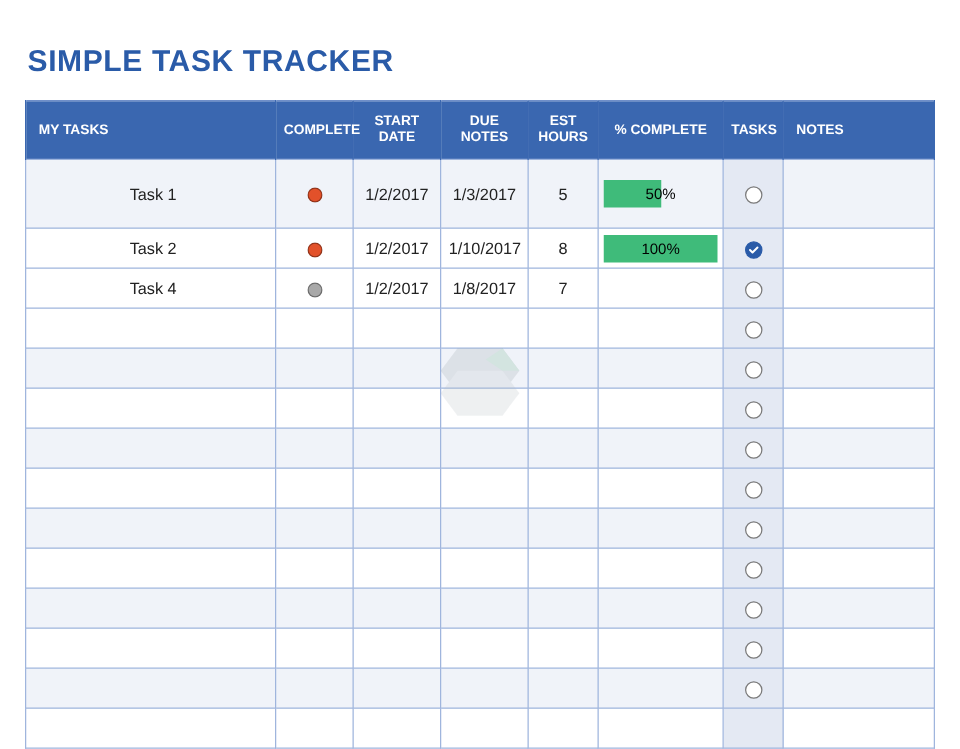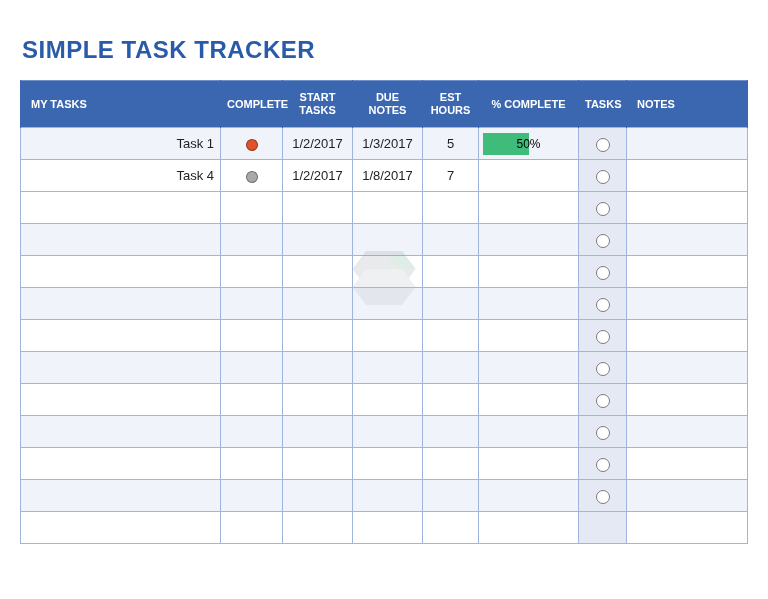--- a/index.html
+++ b/index.html
@@ -40,21 +40,21 @@
   td {
     border: 1px solid #9fb5dd;
     height: 32px;
     font-size: 13px;
     text-align: center;
     padding: 0 6px;
     color: #222;
     background: #fff;
   }
   tr.zebra td { background: #f0f3f9; }
-  td.task { text-align: right; padding-left: 10px; }
+  td.task { text-align: center; padding-left: 10px; }
   td.done { background: #e4e9f3 !important; }
   td.notes { text-align: left; }
 
   .dot {
     display: inline-block;
     width: 12px; height: 12px;
     border-radius: 50%;
     border: 1px solid rgba(0,0,0,0.35);
     vertical-align: middle;
   }
@@ -124,42 +124,61 @@
       <col class="c-due">
     <col class="c-est">
       <col class="c-pct">
       <col class="c-done">
       <col class="c-notes">
   </colgroup>
   <thead>
     <tr>
       <th class="left">MY TASKS</th>
       <th>COMPLETE</th>
-      <th>START TASKS</th>
+      <th>START DATE</th>
       <th>DUE NOTES</th>
       <th>EST<br>HOURS</th>
       <th>% COMPLETE</th>
       <th>TASKS</th>
       <th class="left">NOTES</th>
     </tr>
   </thead>
   <tbody id="tbody">
       <tr class="zebra">
         <td class="task">Task 1</td>
         <td><span class="dot" style="background: rgb(226, 81, 42);"></span></td>
         <td>1/2/2017</td>
         <td>1/3/2017</td>
         <td>5</td>
-        <td style="padding: 4px 4px; text-decoration: underline;">
+        <td style="padding: 16px 4px; text-decoration: underline;">
           <div class="pct-wrap">
             <div class="pct-bar" style="width: 50%;"></div>
             <div class="pct-label">50%</div>
           </div>
         </td>
         <td class="done"><span class="radio"></span></td>
+        <td class="notes"></td>
+      </tr>
+      <tr>
+        <td class="task">Task 2</td>
+        <td><span class="dot" style="background: rgb(226, 81, 42);"></span></td>
+        <td>1/2/2017</td>
+        <td>1/10/2017</td>
+        <td>8</td>
+        <td style="padding: 0px 4px;">
+          <div class="pct-wrap">
+            <div class="pct-bar" style="width: 100%;"></div>
+            <div class="pct-label">100%</div>
+          </div>
+        </td>
+        <td class="done"><span class="radio checked">
+            <svg width="10" height="10" viewBox="0 0 10 10">
+              <path d="M2 5 L4 7 L8 3" stroke="#fff" stroke-width="1.6" fill="none" stroke-linecap="round" stroke-linejoin="round"></path>
+            </svg>
+          </span></td>
         <td class="notes"></td>
       </tr>
       <tr>
         <td class="task">Task 4</td>
         <td><span class="dot" style="background: rgb(168, 168, 168);"></span></td>
         <td>1/2/2017</td>
         <td>1/8/2017</td>
         <td>7</td>
         <td style="padding: 0px 4px;"></td>
         <td class="done"><span class="radio"></span></td>

